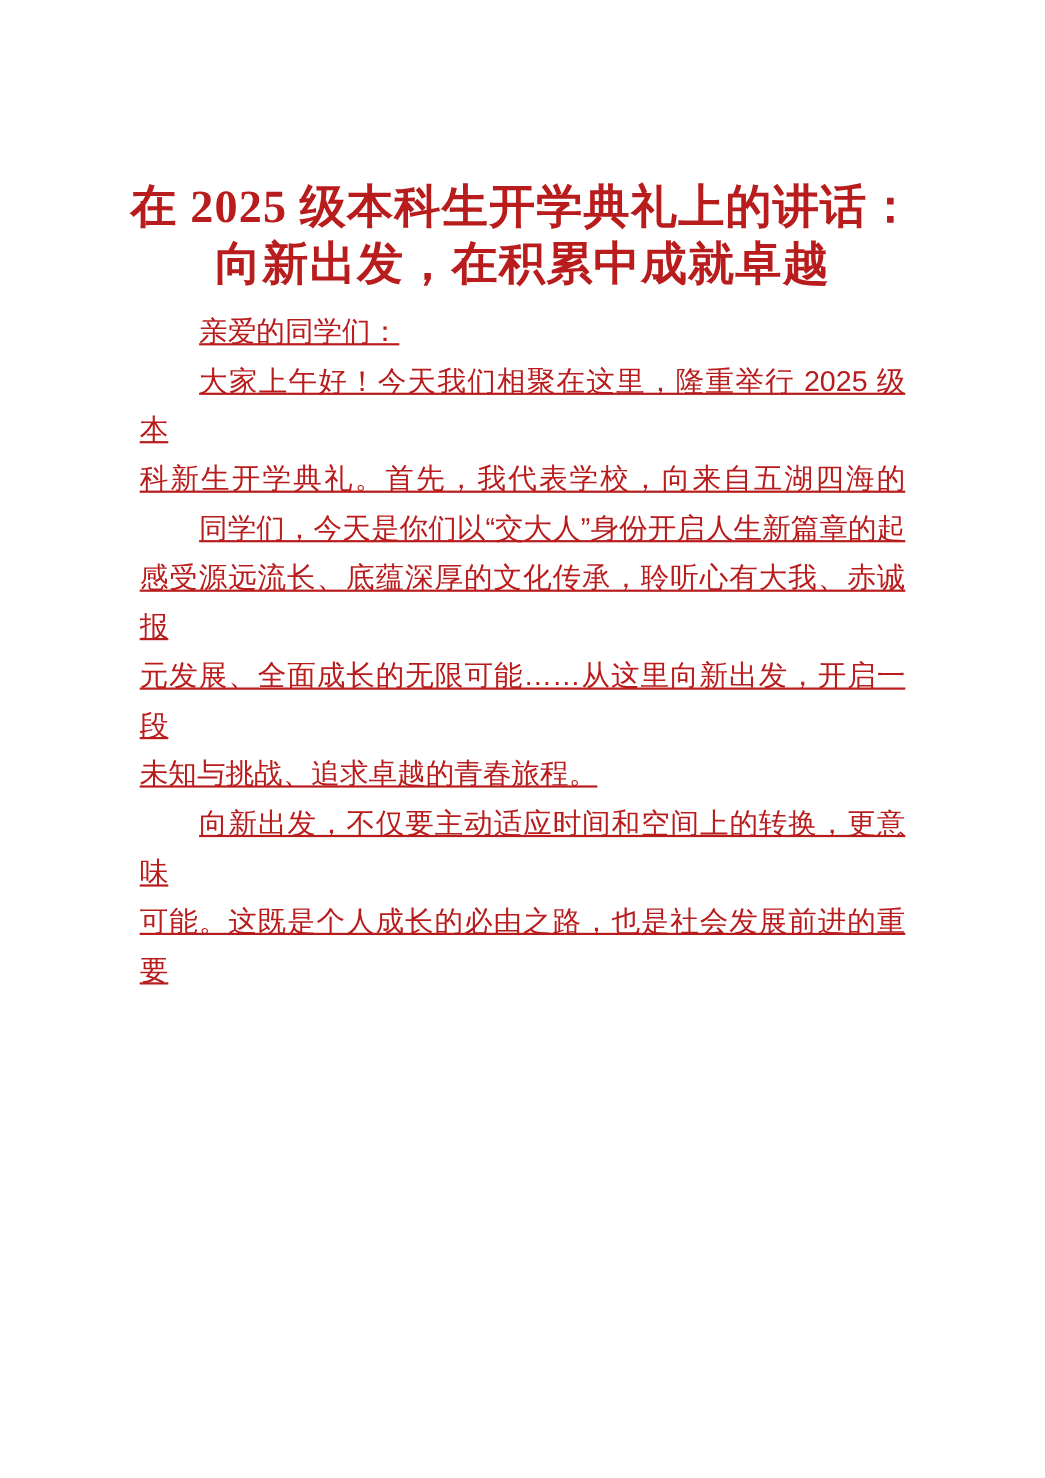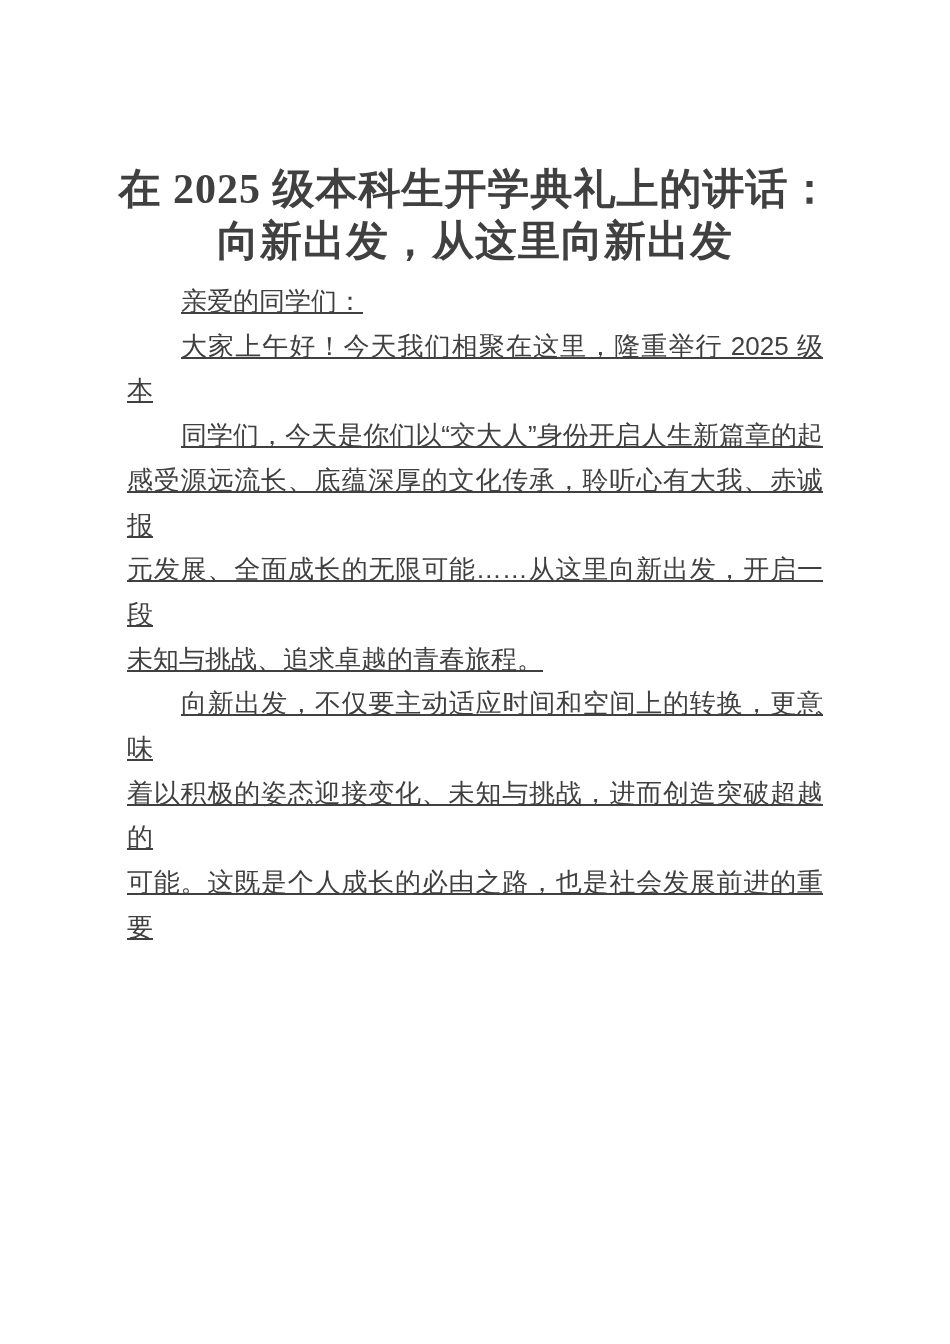--- a/index.html
+++ b/index.html
@@ -5,21 +5,21 @@
   html, body {
     margin: 0;
     padding: 0;
     background: #ffffff;
   }
   .page {
     position: relative;
     width: 950px;
     height: 960px;
     background: #ffffff;
-    color: #404040;
+    color: #b91c1c;
     overflow: hidden;
   }
   .doc-title {
     margin: 0;
     padding: 163px 100px 0 100px;
     text-align: center;
     font-family: "Liberation Serif", "DejaVu Serif", serif;
     font-weight: 700;
     font-size: 42px;
     line-height: 52px;
@@ -48,41 +48,41 @@
     text-indent: 54px;
   }
 </style>
 </head>
 <body>
 
 <div class="page">
 
   <h1 class="doc-title">
     <div class="title-line">在 2025 级本科生开学典礼上的讲话：</div>
-    <div class="title-line">向新出发，从这里向新出发</div>
+    <div class="title-line">向新出发，在积累中成就卓越</div>
   </h1>
 
   <div class="doc-body">
 
     <p class="para">
       <span class="line indent" style="display:block">亲爱的同学们：</span>
     </p>
 
     <p class="para">
       <span class="line indent fill" style="display:block">大家上午好！今天我们相聚在这里，隆重举行 2025 级本</span>
+      <span class="line fill" style="display:block">科新生开学典礼。首先，我代表学校，向来自五湖四海的</span>
     </p>
 
     <p class="para">
       <span class="line indent fill" style="display:block">同学们，今天是你们以“交大人”身份开启人生新篇章的起</span>
       <span class="line fill" style="display:block">感受源远流长、底蕴深厚的文化传承，聆听心有大我、赤诚报</span>
       <span class="line fill" style="display:block">元发展、全面成长的无限可能……从这里向新出发，开启一段</span>
       <span class="line" style="display:block">未知与挑战、追求卓越的青春旅程。</span>
     </p>
 
     <p class="para">
       <span class="line indent fill" style="display:block">向新出发，不仅要主动适应时间和空间上的转换，更意味</span>
-      <span class="line fill" style="display:block">着以积极的姿态迎接变化、未知与挑战，进而创造突破超越的</span>
       <span class="line fill" style="display:block">可能。这既是个人成长的必由之路，也是社会发展前进的重要</span>
 
     </p>
 
   </div>
 </div>
 
 </body></html>

